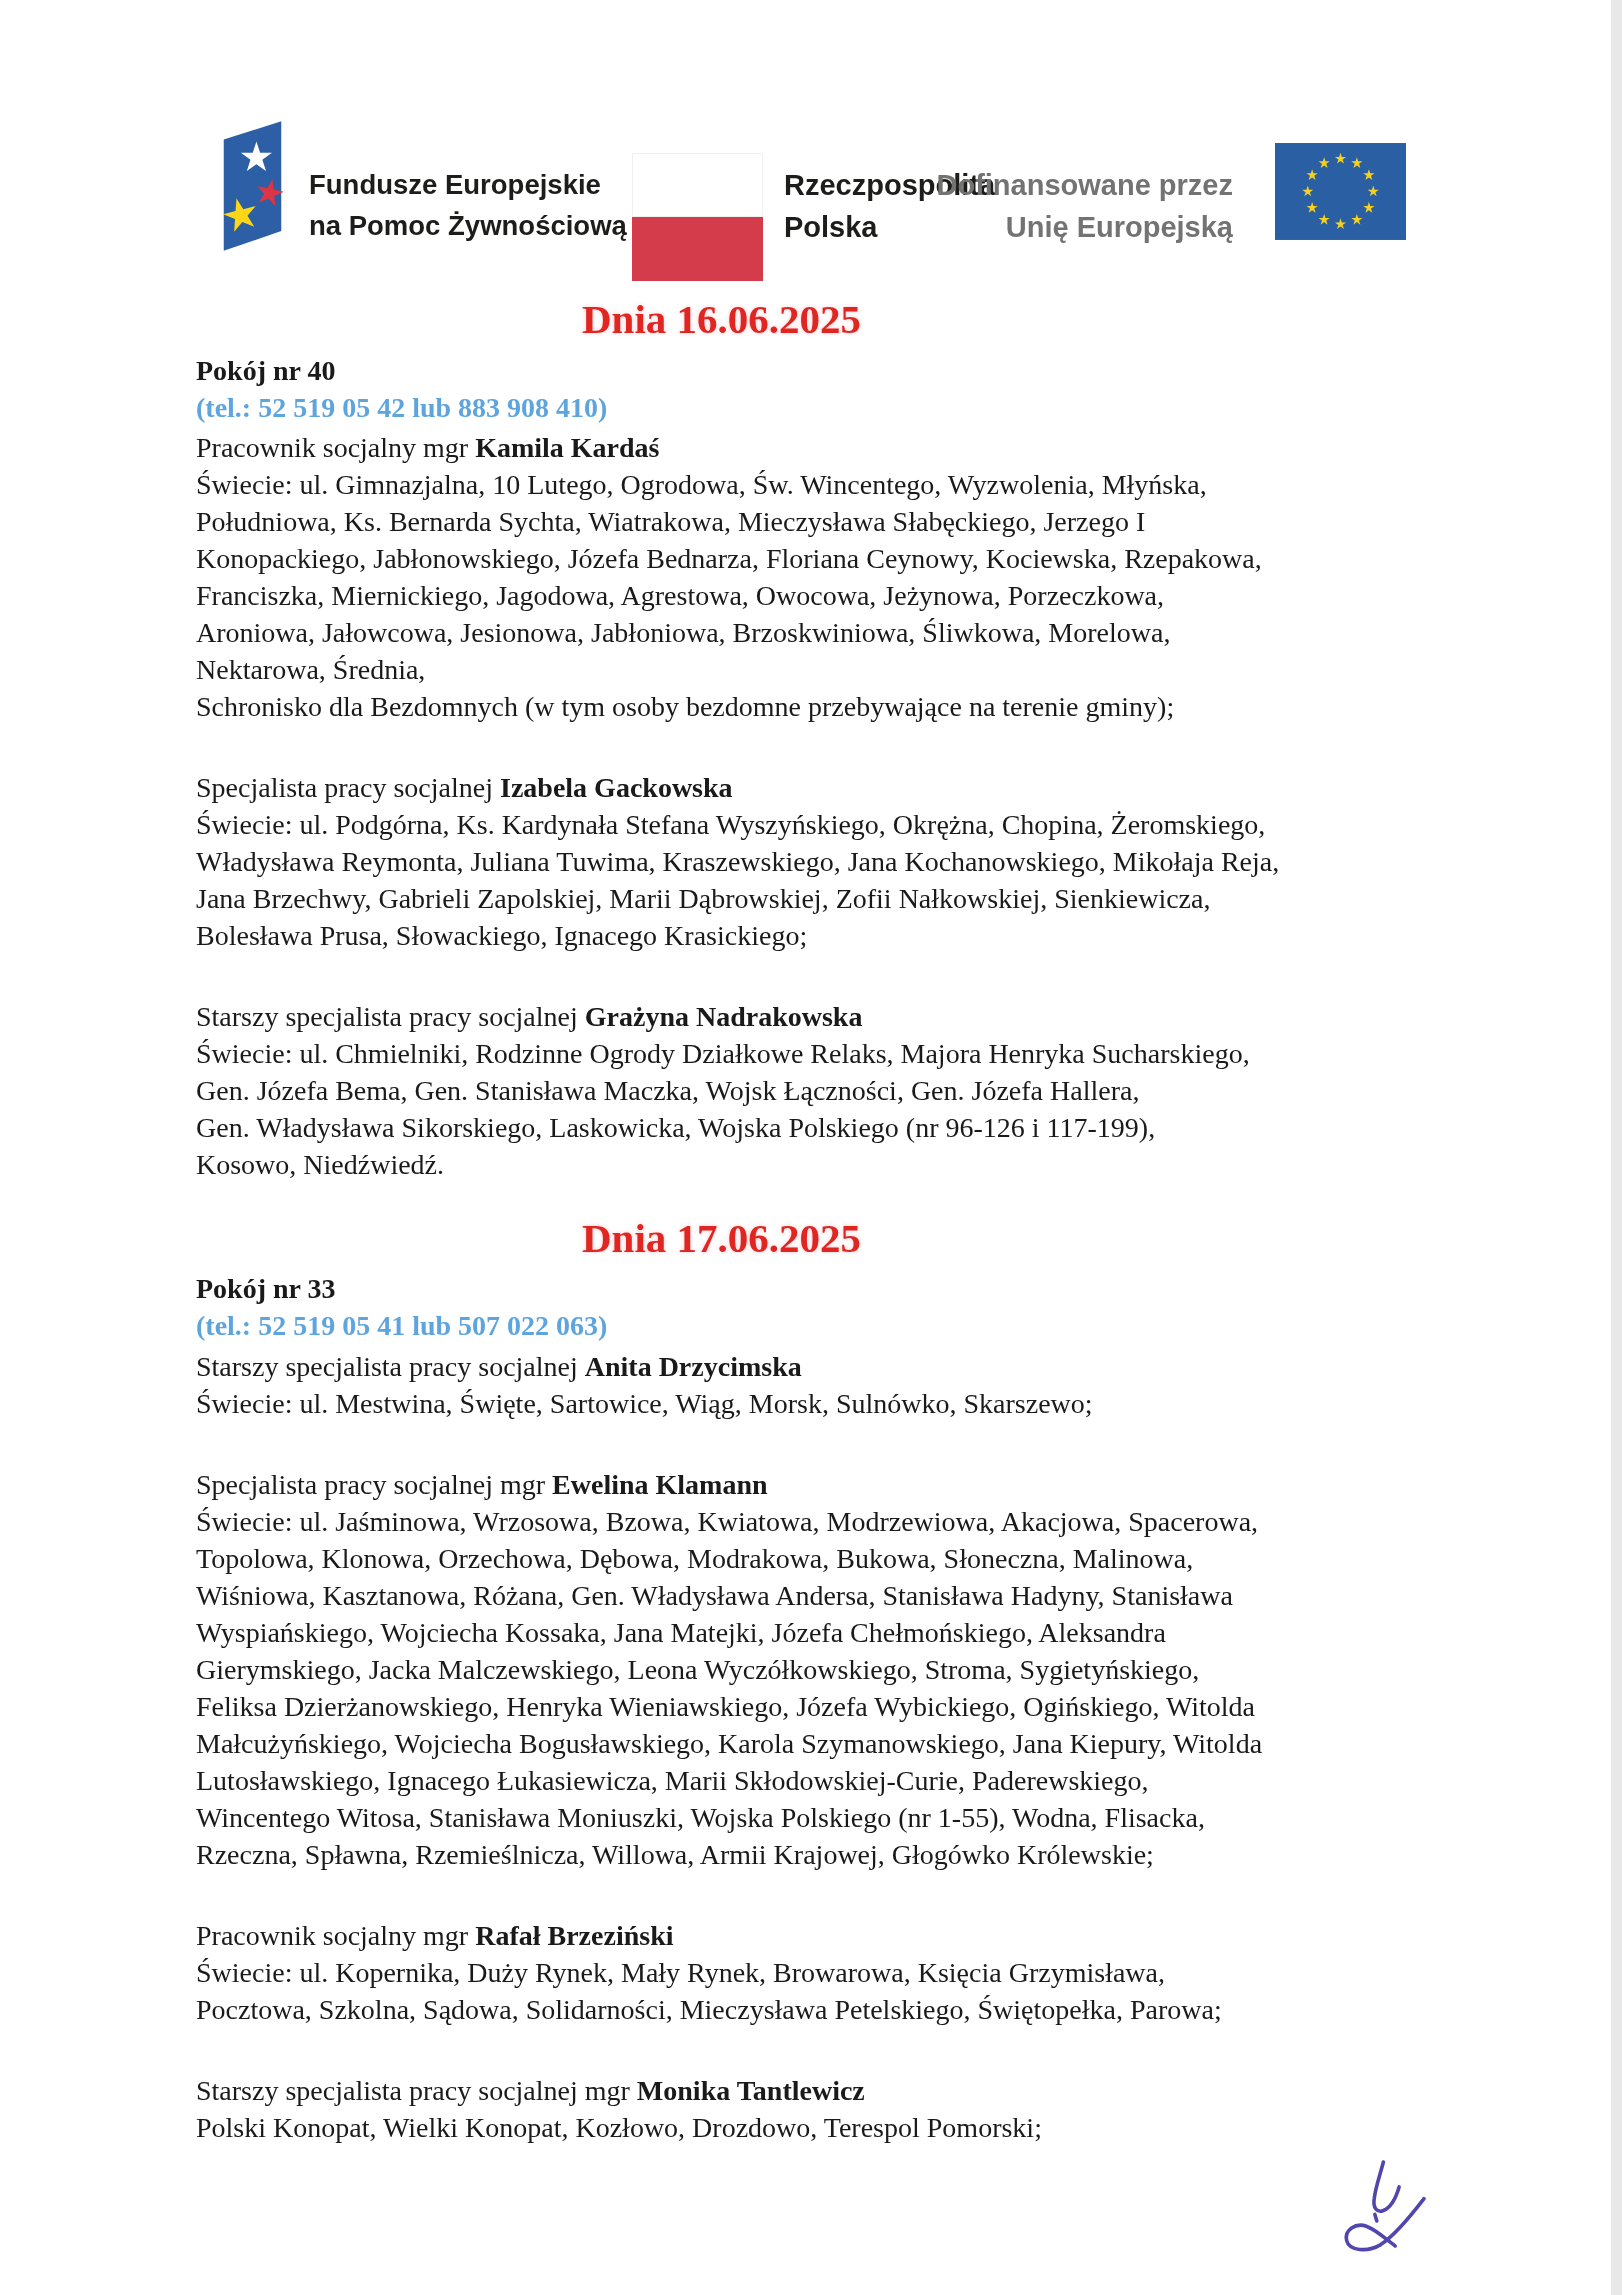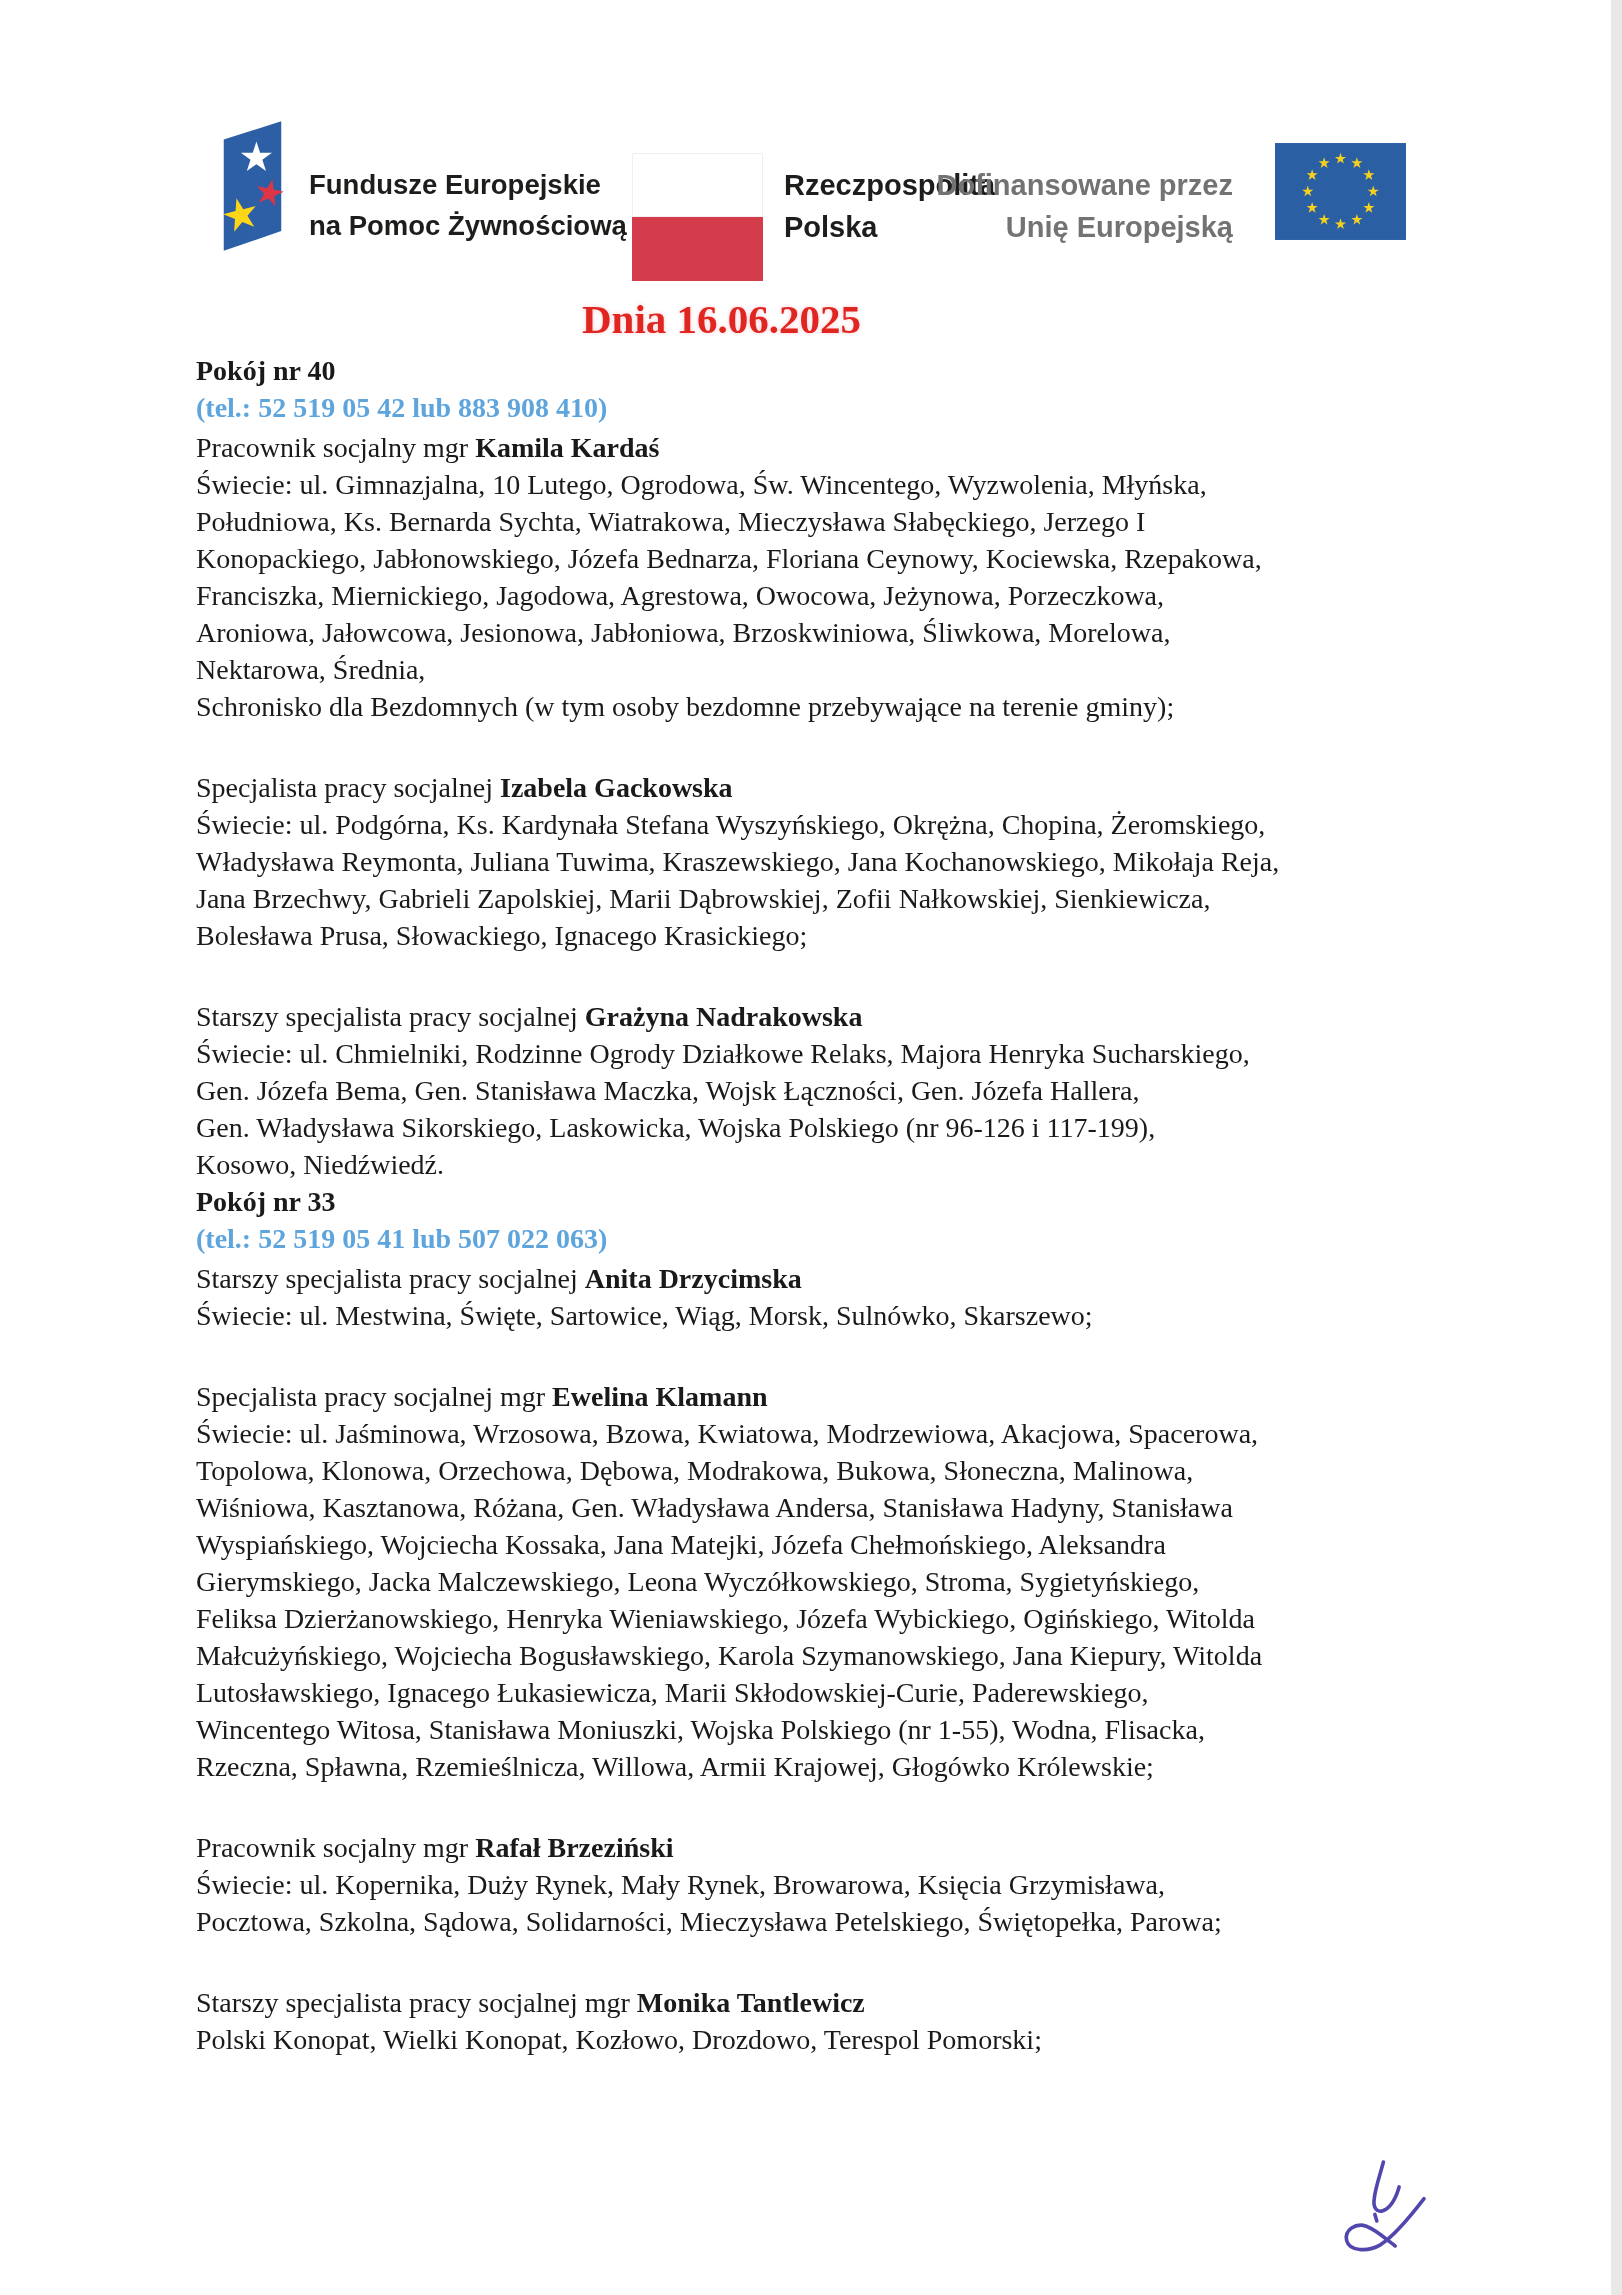--- a/index.html
+++ b/index.html
@@ -136,20 +136,21 @@
     </section>
 
     <section class="worker">
       <div class="role"><span>Starszy specjalista pracy socjalnej </span><span class="name">Grażyna Nadrakowska</span></div>
       <div class="area">Świecie: ul. Chmielniki, Rodzinne Ogrody Działkowe Relaks, Majora Henryka Sucharskiego,
 Gen. Józefa Bema, Gen. Stanisława Maczka, Wojsk Łączności, Gen. Józefa Hallera,
 Gen. Władysława Sikorskiego, Laskowicka, Wojska Polskiego (nr 96-126 i 117-199),
 Kosowo, Niedźwiedź.</div>
     </section>
 
+    <h1 class="date second">Dnia 17.06.2025</h1>
     <div class="room">Pokój nr 33</div>
     <div class="tel">(tel.: 52 519 05 41 lub 507 022 063)</div>
 
     <section class="worker tight">
       <div class="role"><span>Starszy specjalista pracy socjalnej </span><span class="name">Anita Drzycimska</span></div>
       <div class="area">Świecie: ul. Mestwina, Święte, Sartowice, Wiąg, Morsk, Sulnówko, Skarszewo;</div>
     </section>
 
     <section class="worker">
       <div class="role"><span>Specjalista pracy socjalnej mgr </span><span class="name">Ewelina Klamann</span></div>

